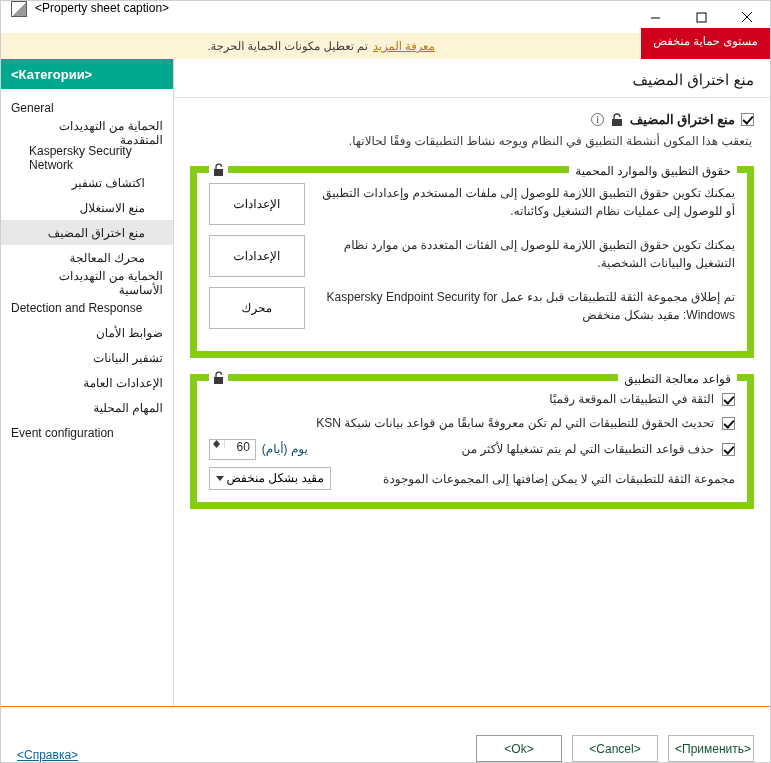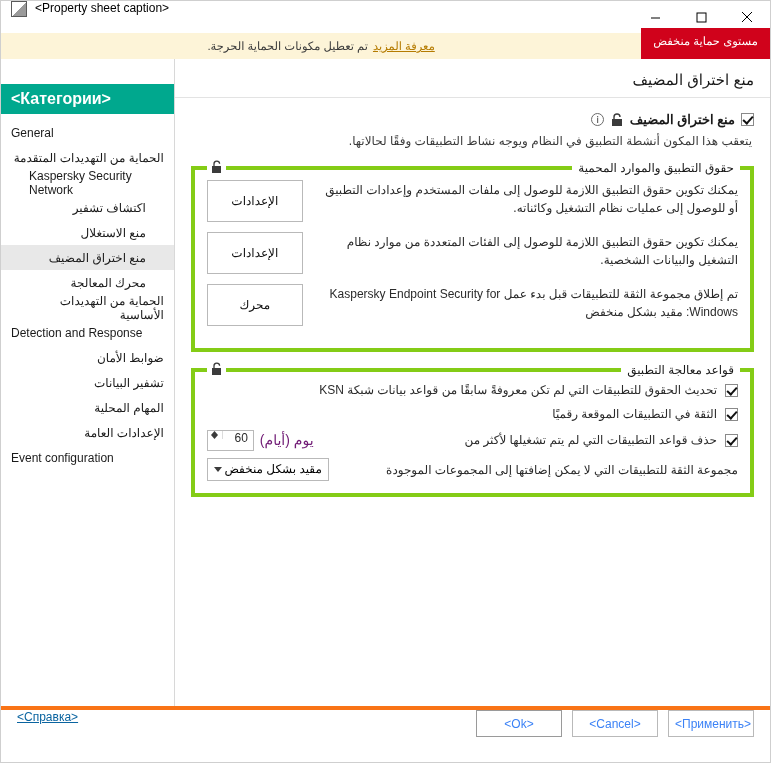--- a/index.html
+++ b/index.html
@@ -107,27 +107,26 @@
     width: 237px;
     background: #ffffff;
     border-right: 1px solid #d8d8d8;
     box-sizing: border-box;
     overflow: hidden;
   }
   .sidebar-header {
     height: 30px;
     background: #00a88e;
     color: #ffffff;
-    font-size: 16px;
+    font-size: 13px;
     font-weight: bold;
     display: flex;
     align-items: center;
     padding-left: 10px;
     box-sizing: border-box;
-    margin-top: 25px;
   }
   .sidebar-list {
     padding-top: 6px;
   }
   .sb-item {
     height: 25px;
     display: flex;
     align-items: center;
     font-size: 12px;
     color: #1a1a1a;
@@ -187,21 +186,21 @@
   .component-desc {
     font-size: 12px;
     color: #3b3b3b;
     line-height: 1.45;
     margin: 6px 2px 0 2px;
     text-align: right;
   }
 
   
   .groupbox {
-    border: 4px solid #84cc16;
+    border: 7px solid #84cc16;
     margin-top: 16px;
     padding: 10px 12px 12px 12px;
     position: relative;
   }
   .group-legend {
     position: absolute;
     top: -9px;
     right: 10px;
     background: #ffffff;
     padding: 0 6px;
@@ -312,21 +311,21 @@
     cursor: pointer;
   }
   .spin-val {
     flex: 1 1 auto;
     display: flex;
     align-items: center;
     justify-content: flex-end;
     padding-right: 5px;
     font-size: 12px;
   }
-  .units { font-size: 14px; color: #701a75; }
+  .units { font-size: 12px; color: #0c4a6e; }
 
   .last-row {
     display: flex;
     align-items: flex-start;
     gap: 10px;
     direction: rtl;
     margin-top: 4px;
   }
   .last-text {
     flex: 1 1 auto;
@@ -356,24 +355,24 @@
     border-left: 4px solid transparent;
     border-right: 4px solid transparent;
     border-top: 5px solid #3b3b3b;
   }
 
   
   .footer {
     position: absolute;
     left: 0; right: 0; bottom: 0;
     height: 56px;
-    border-top: 4px solid #f97316;
-    background: #ffffff;
-    display: flex;
-    align-items: flex-start;
+    border-top: 1px solid #f97316;
+    background: #ffffff;
+    display: flex;
+    align-items: flex-end;
     box-sizing: border-box;
     padding: 0 16px;
     margin-top: 27px;
   }
   .help-link {
     font-size: 12px;
     color: #0a64a0;
     text-decoration: underline;
     cursor: pointer;
   }
@@ -382,21 +381,21 @@
     display: flex;
     gap: 10px;
   }
   .footer-btn {
     width: 86px;
     height: 27px;
     border: 1px solid #b9b9b9;
     background: #ffffff;
     font-size: 12px;
     font-family: "Liberation Sans", sans-serif;
-    color: #3b82f6;
+    color: #14532d;
     cursor: pointer;
   }
   .footer-btn.default {
     border: 1px solid #9a9a9a;
     box-shadow: inset 0 0 0 1px #ffffff;
   }
 </style>
 </head>
 <body>
 
@@ -442,22 +441,22 @@
         <div class="sb-item level1 rtl">الحماية من التهديدات المتقدمة</div>
         <div class="sb-item level2">Kaspersky Security Network</div>
         <div class="sb-item level2 rtl">اكتشاف تشفير</div>
         <div class="sb-item level2 rtl">منع الاستغلال</div>
         <div class="sb-item level2 rtl selected">منع اختراق المضيف</div>
         <div class="sb-item level2 rtl">محرك المعالجة</div>
         <div class="sb-item level1 rtl">الحماية من التهديدات الأساسية</div>
         <div class="sb-item level1">Detection and Response</div>
         <div class="sb-item level1 rtl">ضوابط الأمان</div>
         <div class="sb-item level1 rtl">تشفير البيانات</div>
+        <div class="sb-item level1 rtl">الإعدادات العامة</div>
         <div class="sb-item level1 rtl">المهام المحلية</div>
-        <div class="sb-item level1 rtl">الإعدادات العامة</div>
         <div class="sb-item level1">Event configuration</div>
       </div>
     </div>
 
     <div class="main">
       <div class="main-title">منع اختراق المضيف</div>
 
       <div class="main-inner">
 
         <div class="component-row">
@@ -509,26 +508,26 @@
           <div class="group-legend">قواعد معالجة التطبيق</div>
           <div class="group-lock">
             <svg width="13" height="14" viewBox="0 0 13 14">
               <rect x="2" y="6" width="9" height="7" fill="#3b3b3b"></rect>
               <path d="M4 6 V4 a2.8 2.8 0 0 1 5.6 -0.3" fill="none" stroke="#3b3b3b" stroke-width="1.3"></path>
             </svg>
           </div>
 
           <div class="check-row">
             <span class="cb checked"></span>
-            <span class="check-label">تحديث الحقوق للتطبيقات التي لم تكن معروفةً سابقًا من قواعد بيانات شبكة KSN</span>
+            <span class="check-label">الثقة في التطبيقات الموقعة رقميًا</span>
           </div>
 
           <div class="check-row">
             <span class="cb checked"></span>
-            <span class="check-label">الثقة في التطبيقات الموقعة رقميًا</span>
+            <span class="check-label">تحديث الحقوق للتطبيقات التي لم تكن معروفةً سابقًا من قواعد بيانات شبكة KSN</span>
           </div>
 
           <div class="check-row">
             <span class="cb checked"></span>
             <span class="check-label">حذف قواعد التطبيقات التي لم يتم تشغيلها لأكثر من</span>
             <span class="spin-wrap">
               <span class="units">يوم (أيام)</span>
               <span class="spin-box">
                 <span class="spin-btns">
                   <span class="spin-btn">

